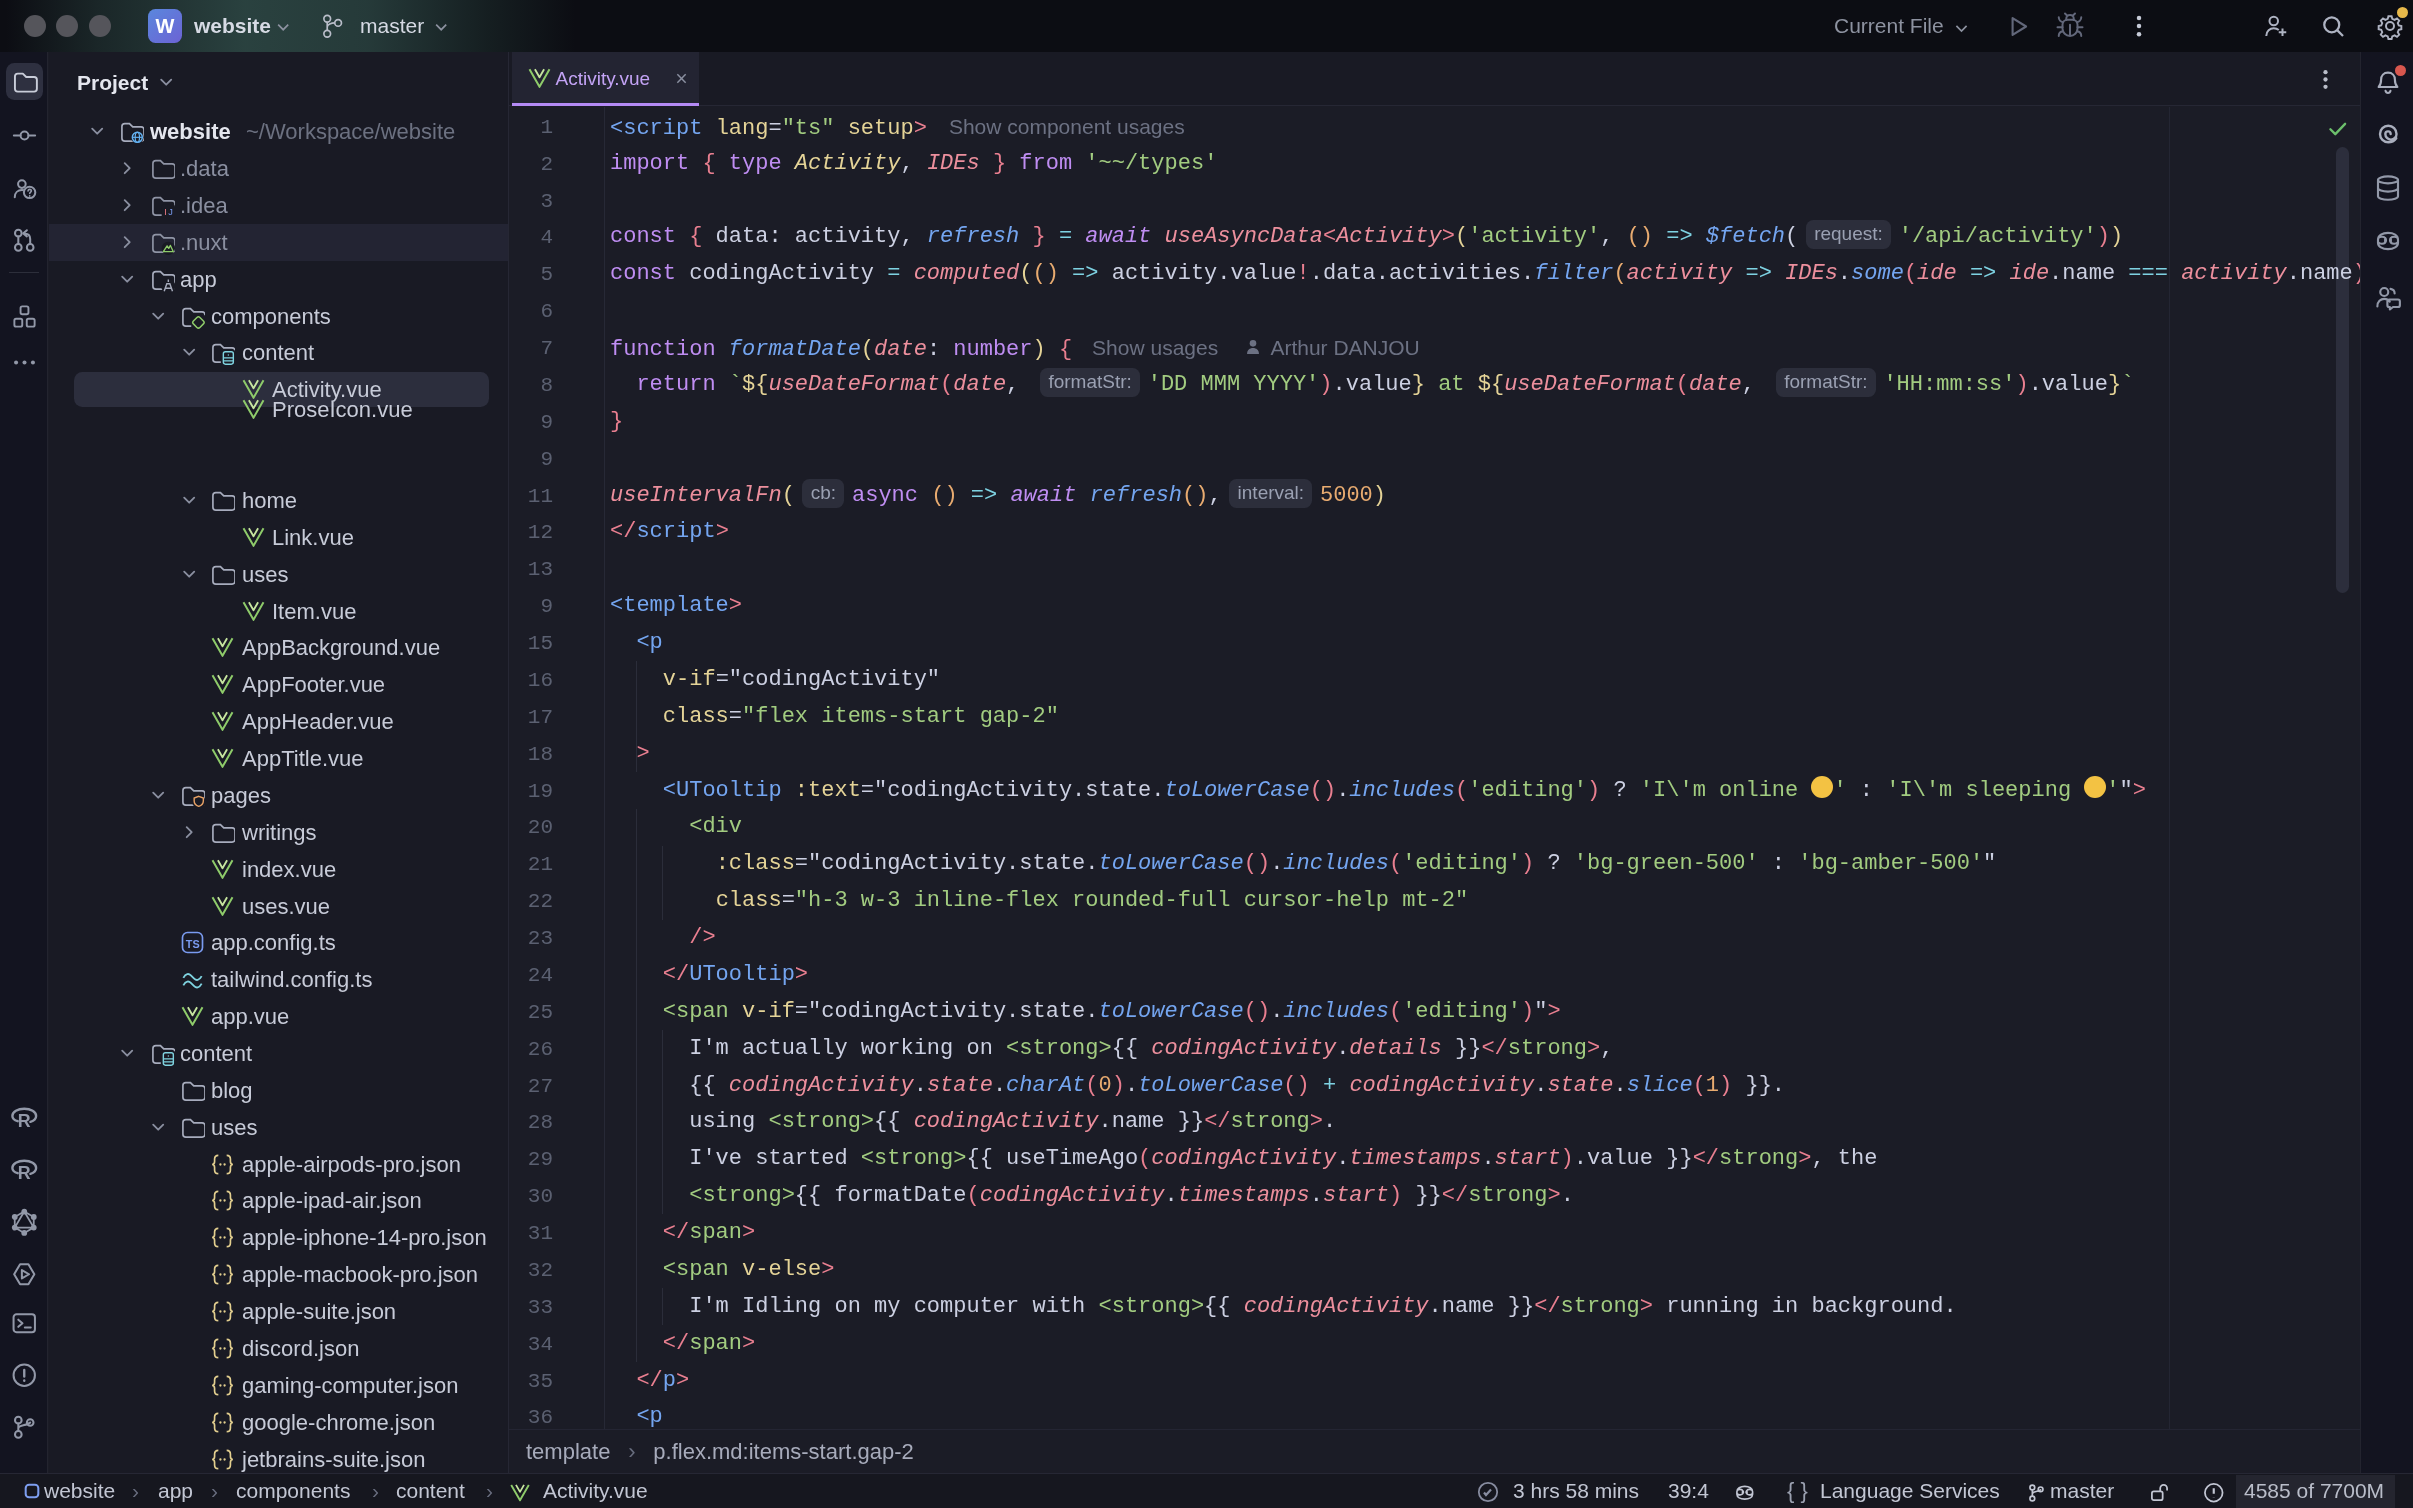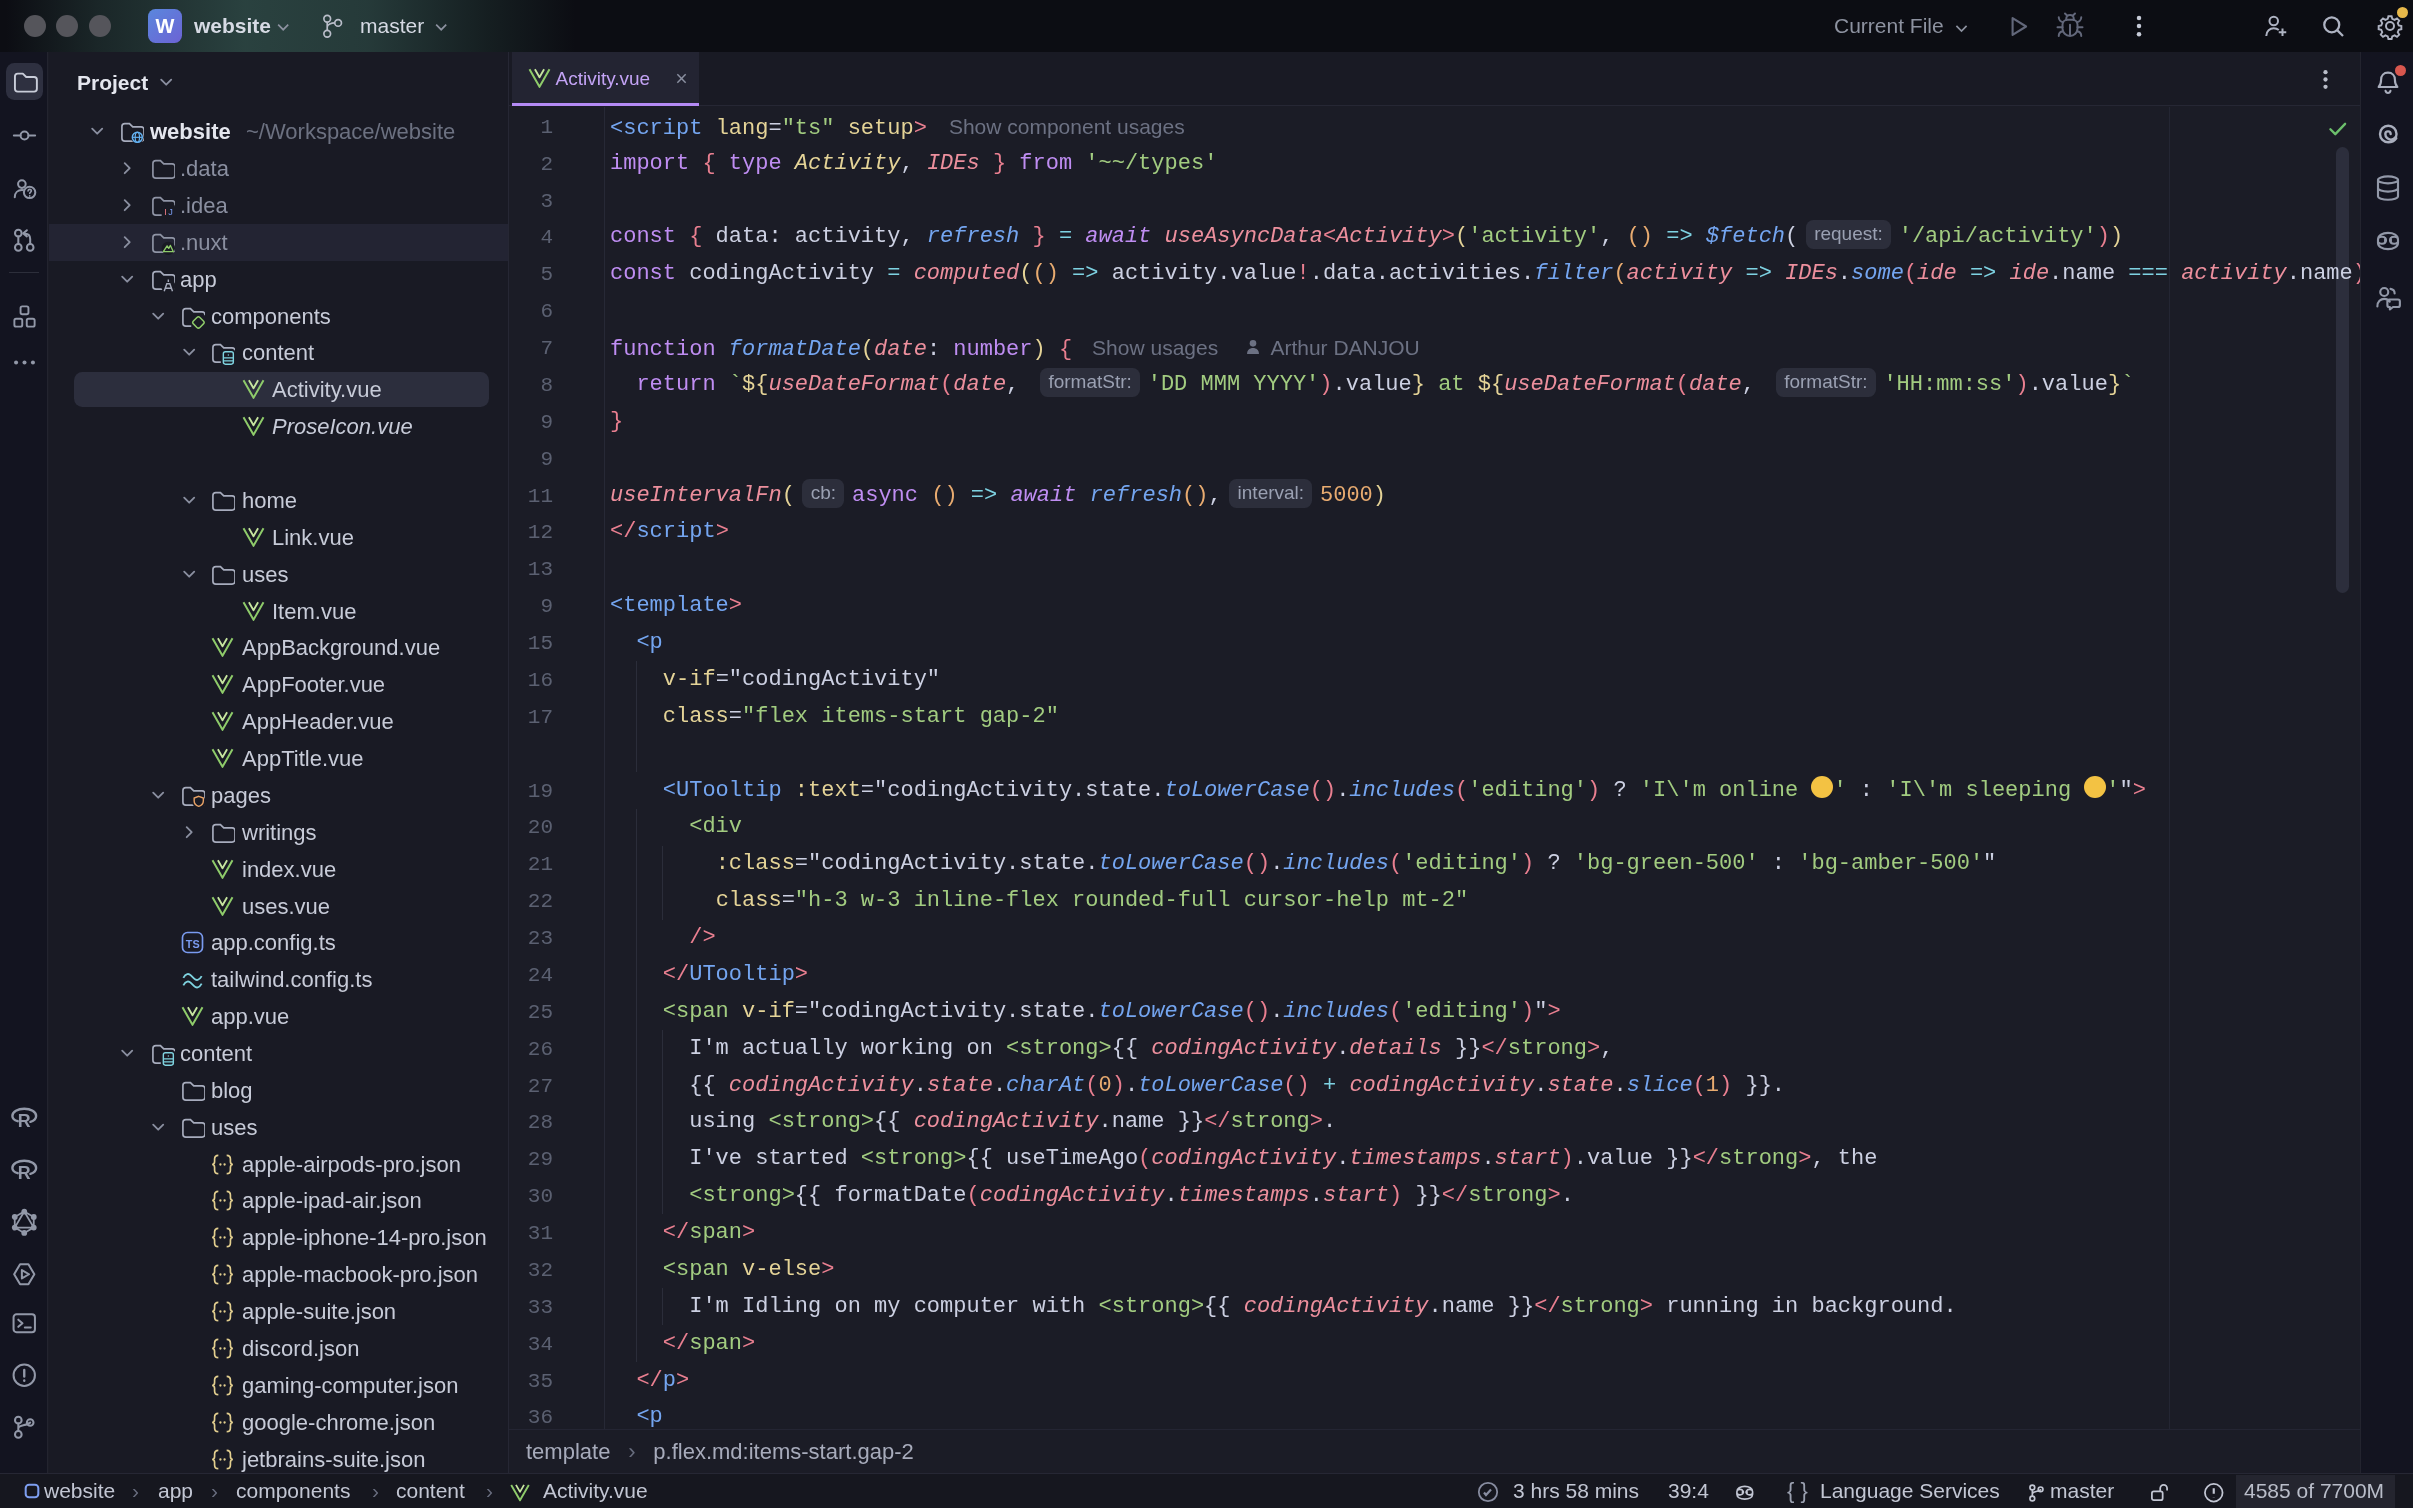--- a/index.html
+++ b/index.html
@@ -286,21 +286,21 @@
         <span class="nm" style="position:absolute; left:193px;">content</span>
       </div>
     <div class="trow" style="top:319px; ">
         <div style="position:absolute; left:25px; top:0.8px; width:415px; height:35px; background:#2c2e3d; border-radius:8.4px;"></div>
         <svg class="ticon" style="left:192px;" width="25" height="25" viewBox="0 0 30 30" fill="none">
           <path d="M3 4 L15 25 L27 4" stroke="#8ecb6a" stroke-width="2.4" stroke-linejoin="round"></path>
           <path d="M9.5 4 L15 13.5 L20.5 4" stroke="#c7e6a0" stroke-width="2.2" stroke-linejoin="round"></path>
         </svg>
         <span class="nm" style="position:absolute; left:223px;">Activity.vue</span>
       </div>
-    <div class="trow" style="top:356px;font-style:italic; ">
+    <div class="trow" style="top:339px; ">
         <svg class="ticon" style="left:192px;" width="25" height="25" viewBox="0 0 30 30" fill="none">
           <path d="M3 4 L15 25 L27 4" stroke="#8ecb6a" stroke-width="2.4" stroke-linejoin="round"></path>
           <path d="M9.5 4 L15 13.5 L20.5 4" stroke="#c7e6a0" stroke-width="2.2" stroke-linejoin="round"></path>
         </svg>
         <span class="nm" style="position:absolute; left:223px;">ProseIcon.vue</span>
       </div>
     <div class="trow" style="top:430px; ">
         <svg class="chev" style="left:131px;" width="18.4" height="18.4" viewBox="0 0 22 22">
           <path d="M5 8 L11 14 L17 8" stroke="#8a8fa0" stroke-width="2.2" fill="none" stroke-linecap="round" stroke-linejoin="round"></path>
         </svg>
@@ -565,20 +565,21 @@
       <div class="cl" style="top:259px;"><span class="num">8</span><span class="src"><span class="t">  </span><span class="k">return</span><span class="t"> </span><span class="g">`</span><span class="y">${</span><span class="s">useDateFormat</span><span class="p">(</span><span class="s">date</span><span class="t">, </span><span class="chip">formatStr:</span><span class="g">'DD MMM YYYY'</span><span class="p">)</span><span class="t">.value</span><span class="y">}</span><span class="g"> at </span><span class="y">${</span><span class="s">useDateFormat</span><span class="p">(</span><span class="s">date</span><span class="t">, </span><span class="chip">formatStr:</span><span class="g">'HH:mm:ss'</span><span class="p">)</span><span class="t">.value</span><span class="y">}</span><span class="g">`</span></span></div>
       <div class="cl" style="top:296px;"><span class="num">9</span><span class="src"><span class="p">}</span></span></div>
       <div class="cl" style="top:333px;"><span class="num">9</span><span class="src"></span></div>
       <div class="cl" style="top:370px;"><span class="num">11</span><span class="src"><span class="s">useIntervalFn</span><span class="y">(</span><span class="chip">cb:</span><span class="k">async</span><span class="t"> </span><span class="o">()</span><span class="t"> </span><span class="c">=&gt;</span><span class="t"> </span><span class="ki">await</span><span class="t"> </span><span class="bi">refresh</span><span class="o">()</span><span class="t">,</span><span class="chip">interval:</span><span class="o">5000</span><span class="y">)</span></span></div>
       <div class="cl" style="top:406px;"><span class="num">12</span><span class="src"><span class="p">&lt;/</span><span class="b">script</span><span class="p">&gt;</span></span></div>
       <div class="cl" style="top:443px;"><span class="num">13</span><span class="src"></span></div>
       <div class="cl" style="top:480px;"><span class="num">9</span><span class="src"><span class="b">&lt;template</span><span class="p">&gt;</span></span></div>
       <div class="cl" style="top:517px;"><span class="num">15</span><span class="src"><span class="t">  </span><span class="b">&lt;p</span></span></div>
       <div class="cl" style="top:554px;"><span class="num">16</span><span class="src"><span class="t">    </span><span class="y">v-if</span><span class="t">="codingActivity"</span></span></div>
       <div class="cl" style="top:591px;"><span class="num">17</span><span class="src"><span class="t">    </span><span class="y">class</span><span class="t">=</span><span class="g">"flex items-start gap-2"</span></span></div>
+      <div class="cl" style="top:628px;"><span class="num">18</span><span class="src"><span class="t">  </span><span class="p">&gt;</span></span></div>
       <div class="cl" style="top:665px;"><span class="num">19</span><span class="src"><span class="t">    </span><span class="b">&lt;UTooltip</span><span class="t"> </span><span class="y">:text</span><span class="t">="codingActivity.state.</span><span class="bi">toLowerCase</span><span class="p">()</span><span class="t">.</span><span class="bi">includes</span><span class="p">(</span><span class="g">'editing'</span><span class="p">)</span><span class="t"> ? </span><span class="g">'I\'m online </span><span class="emj" style="background:#f3c243;"></span><span class="g">'</span><span class="t"> : </span><span class="g">'I\'m sleeping </span><span class="emj" style="background:#f3c243;"></span><span class="g">'</span><span class="t">"</span><span class="p">&gt;</span></span></div>
       <div class="cl" style="top:701px;"><span class="num">20</span><span class="src"><span class="t">      </span><span class="g">&lt;div</span></span></div>
       <div class="cl" style="top:738px;"><span class="num">21</span><span class="src"><span class="t">        </span><span class="y">:class</span><span class="t">="codingActivity.state.</span><span class="bi">toLowerCase</span><span class="p">()</span><span class="t">.</span><span class="bi">includes</span><span class="p">(</span><span class="g">'editing'</span><span class="p">)</span><span class="t"> ? </span><span class="g">'bg-green-500'</span><span class="t"> : </span><span class="g">'bg-amber-500'</span><span class="t">"</span></span></div>
       <div class="cl" style="top:775px;"><span class="num">22</span><span class="src"><span class="t">        </span><span class="y">class</span><span class="t">=</span><span class="g">"h-3 w-3 inline-flex rounded-full cursor-help mt-2"</span></span></div>
       <div class="cl" style="top:812px;"><span class="num">23</span><span class="src"><span class="t">      </span><span class="p">/&gt;</span></span></div>
       <div class="cl" style="top:849px;"><span class="num">24</span><span class="src"><span class="t">    </span><span class="p">&lt;/</span><span class="b">UTooltip</span><span class="p">&gt;</span></span></div>
       <div class="cl" style="top:886px;"><span class="num">25</span><span class="src"><span class="t">    </span><span class="g">&lt;span</span><span class="t"> </span><span class="y">v-if</span><span class="t">="codingActivity.state.</span><span class="bi">toLowerCase</span><span class="p">()</span><span class="t">.</span><span class="bi">includes</span><span class="p">(</span><span class="g">'editing'</span><span class="p">)</span><span class="t">"</span><span class="p">&gt;</span></span></div>
       <div class="cl" style="top:923px;"><span class="num">26</span><span class="src"><span class="t">      I'm actually working on </span><span class="g">&lt;strong&gt;</span><span class="t">{{ </span><span class="s">codingActivity</span><span class="t">.</span><span class="s">details</span><span class="t"> }}</span><span class="p">&lt;/</span><span class="g">strong</span><span class="p">&gt;</span><span class="t">,</span></span></div>
       <div class="cl" style="top:960px;"><span class="num">27</span><span class="src"><span class="t">      {{ </span><span class="s">codingActivity</span><span class="t">.</span><span class="s">state</span><span class="t">.</span><span class="bi">charAt</span><span class="p">(</span><span class="o">0</span><span class="p">)</span><span class="t">.</span><span class="bi">toLowerCase</span><span class="p">()</span><span class="t"> </span><span class="c">+</span><span class="t"> </span><span class="s">codingActivity</span><span class="t">.</span><span class="s">state</span><span class="t">.</span><span class="bi">slice</span><span class="p">(</span><span class="o">1</span><span class="p">)</span><span class="t"> }}.</span></span></div>
       <div class="cl" style="top:996px;"><span class="num">28</span><span class="src"><span class="t">      using </span><span class="g">&lt;strong&gt;</span><span class="t">{{ </span><span class="s">codingActivity</span><span class="t">.name }}</span><span class="p">&lt;/</span><span class="g">strong</span><span class="p">&gt;</span><span class="t">.</span></span></div>

